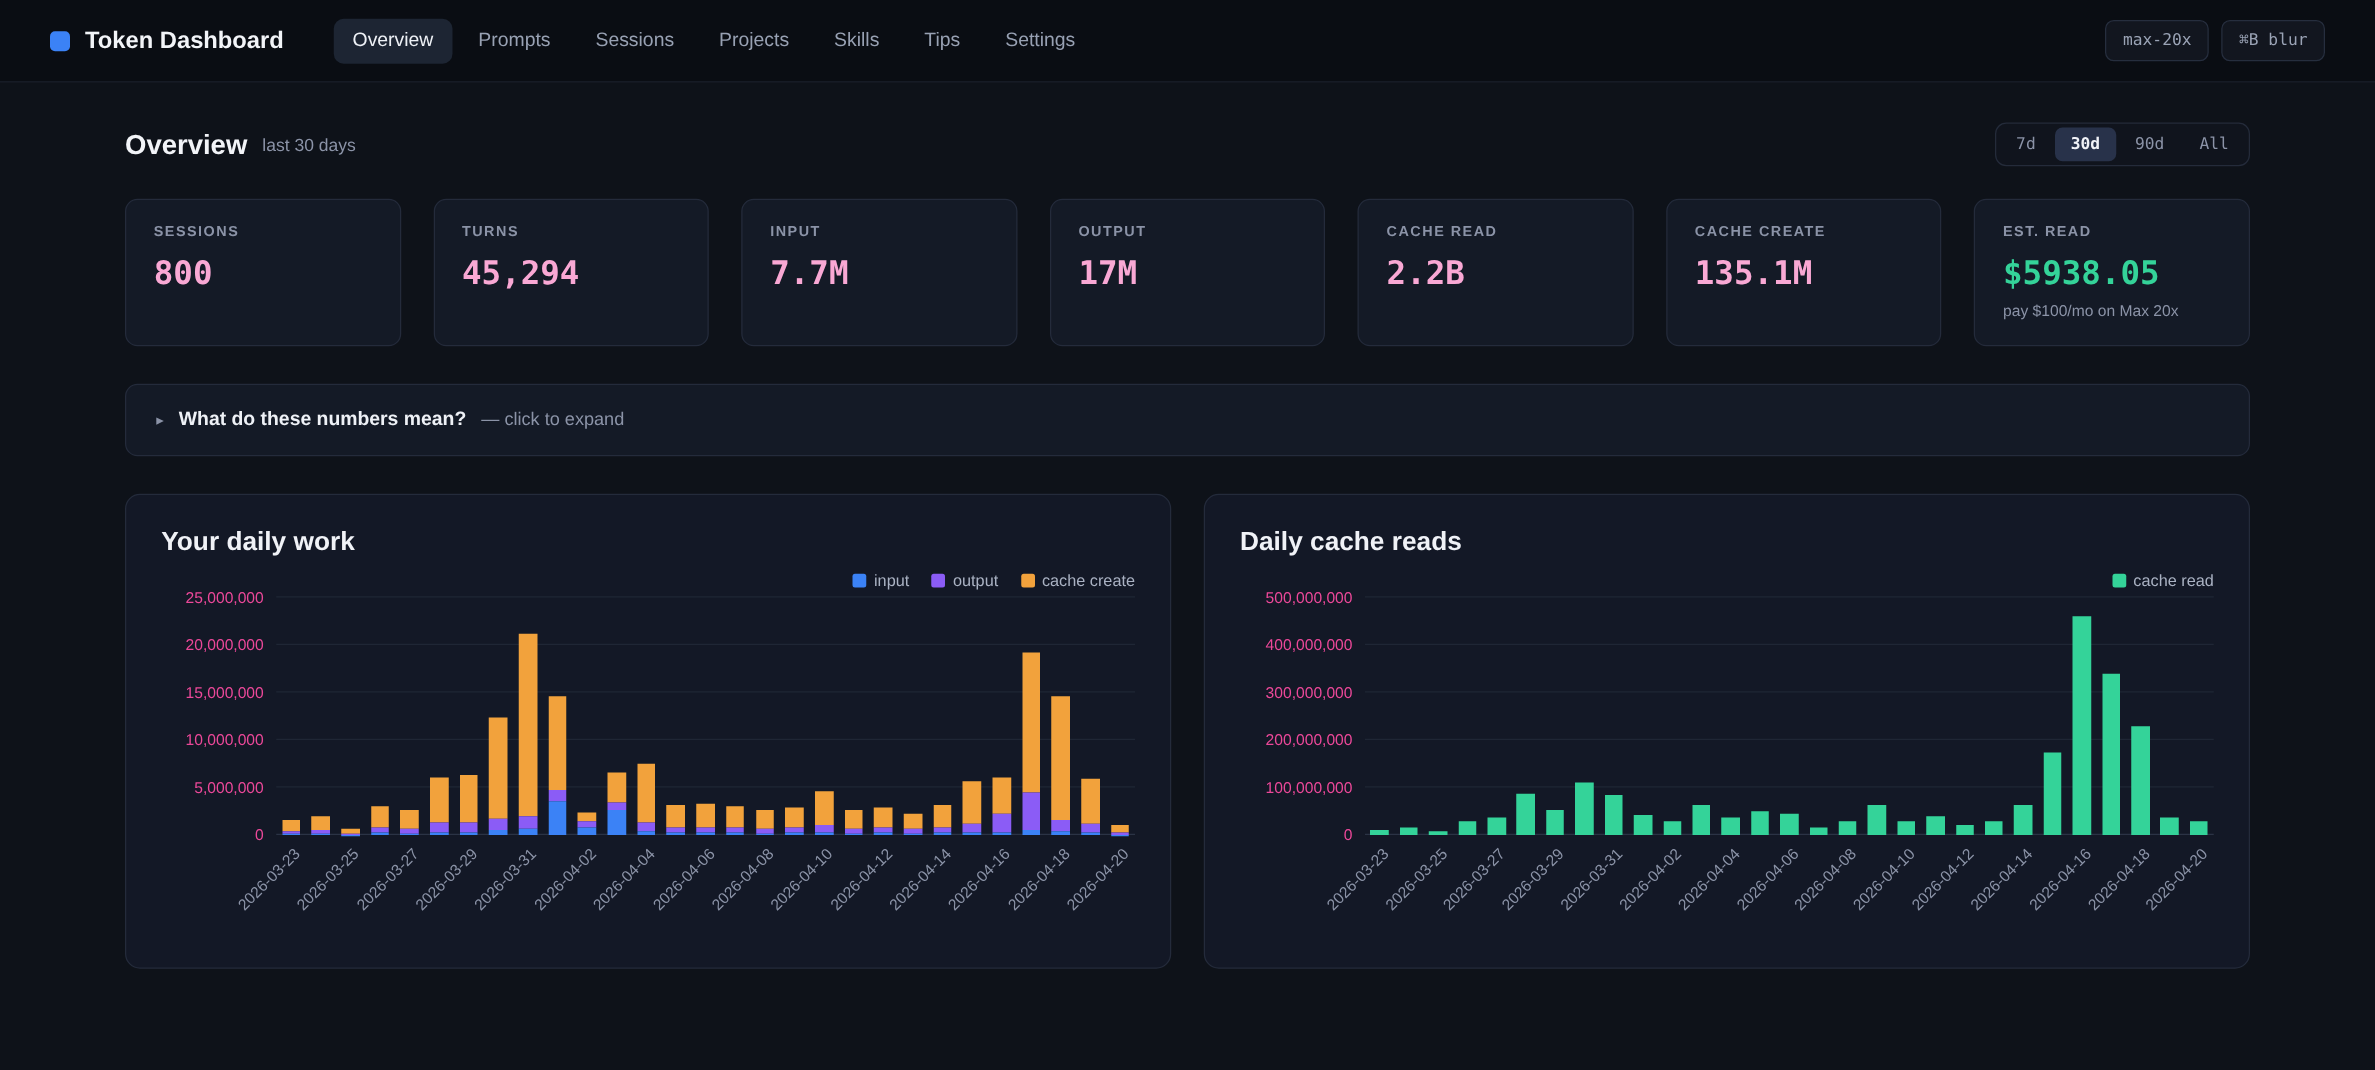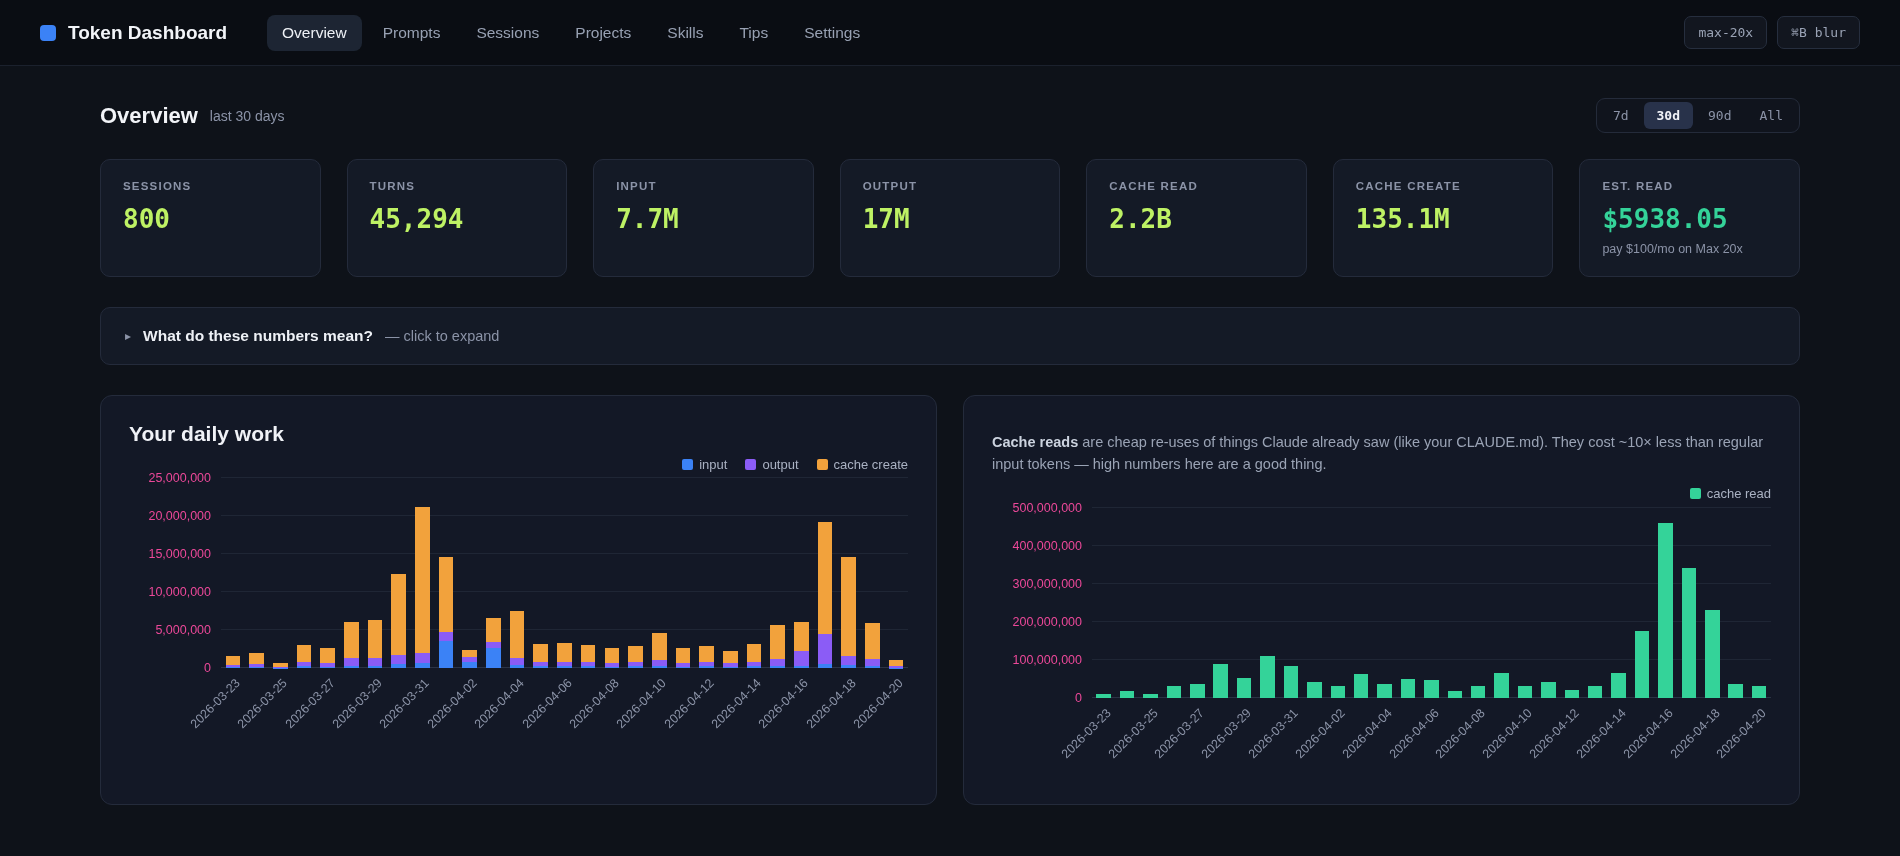--- a/index.html
+++ b/index.html
@@ -50,21 +50,21 @@
 
   
   .stats { display: grid; grid-template-columns: repeat(7, 1fr); gap: 26px; margin-top: 26px; }
   .stat-card {
     background: #141a26; border: 1px solid #242b3b; border-radius: 10px;
     padding: 20px 22px;
   }
   .stat-label { font-size: 11.5px; letter-spacing: 1.2px; color: #8b93a7; font-weight: 700; }
   .stat-value {
     font-family: "DejaVu Sans Mono", monospace; font-size: 26px; font-weight: 700;
-    color: #bef264; margin-top: 12px; white-space: nowrap;
+    color: #f9a8d4; margin-top: 12px; white-space: nowrap;
   }
   .stat-note { font-size: 12.5px; color: #8b93a7; margin-top: 8px; white-space: nowrap; }
 
   
   .expander {
     margin-top: 30px; background: #141a26; border: 1px solid #242b3b; border-radius: 10px;
     padding: 19px 24px; display: flex; align-items: center; gap: 12px; cursor: pointer;
   }
   .expander-caret { color: #8b93a7; font-size: 12px; }
   .expander-title { font-size: 15.5px; font-weight: 700; color: #eef1f6; }
@@ -459,21 +459,21 @@
           <div class="xtick" style="left: 91.3793%;">
             <span>2026-04-18</span>
           </div>
           <div class="xtick" style="left: 98.2759%;">
             <span>2026-04-20</span>
           </div>
         </div>
     </div>
 
     <div class="panel">
-      <p class="panel-desc"><span class="seg-bold">Cache reads</span><span> are cheap re-uses of things Claude already saw (like your CLAUDE.md). They cost ~10× less than regular input tokens — high numbers here are a good thing.</span></p>
+      <h2 class="panel-title">Daily cache reads</h2>
       <div class="legend">
           <span class="legend-item">
             <span class="legend-swatch" style="background: rgb(52, 211, 153);"></span>
             <span>cache read</span>
           </span>
         </div>
       <div class="chart-body" style="margin-left: 100px;">
           <div class="gridline baseline" style="bottom: 0%;"></div>
           <div class="ytick" style="bottom: 0%;">0</div>
           <div class="gridline" style="bottom: 20%;"></div>

